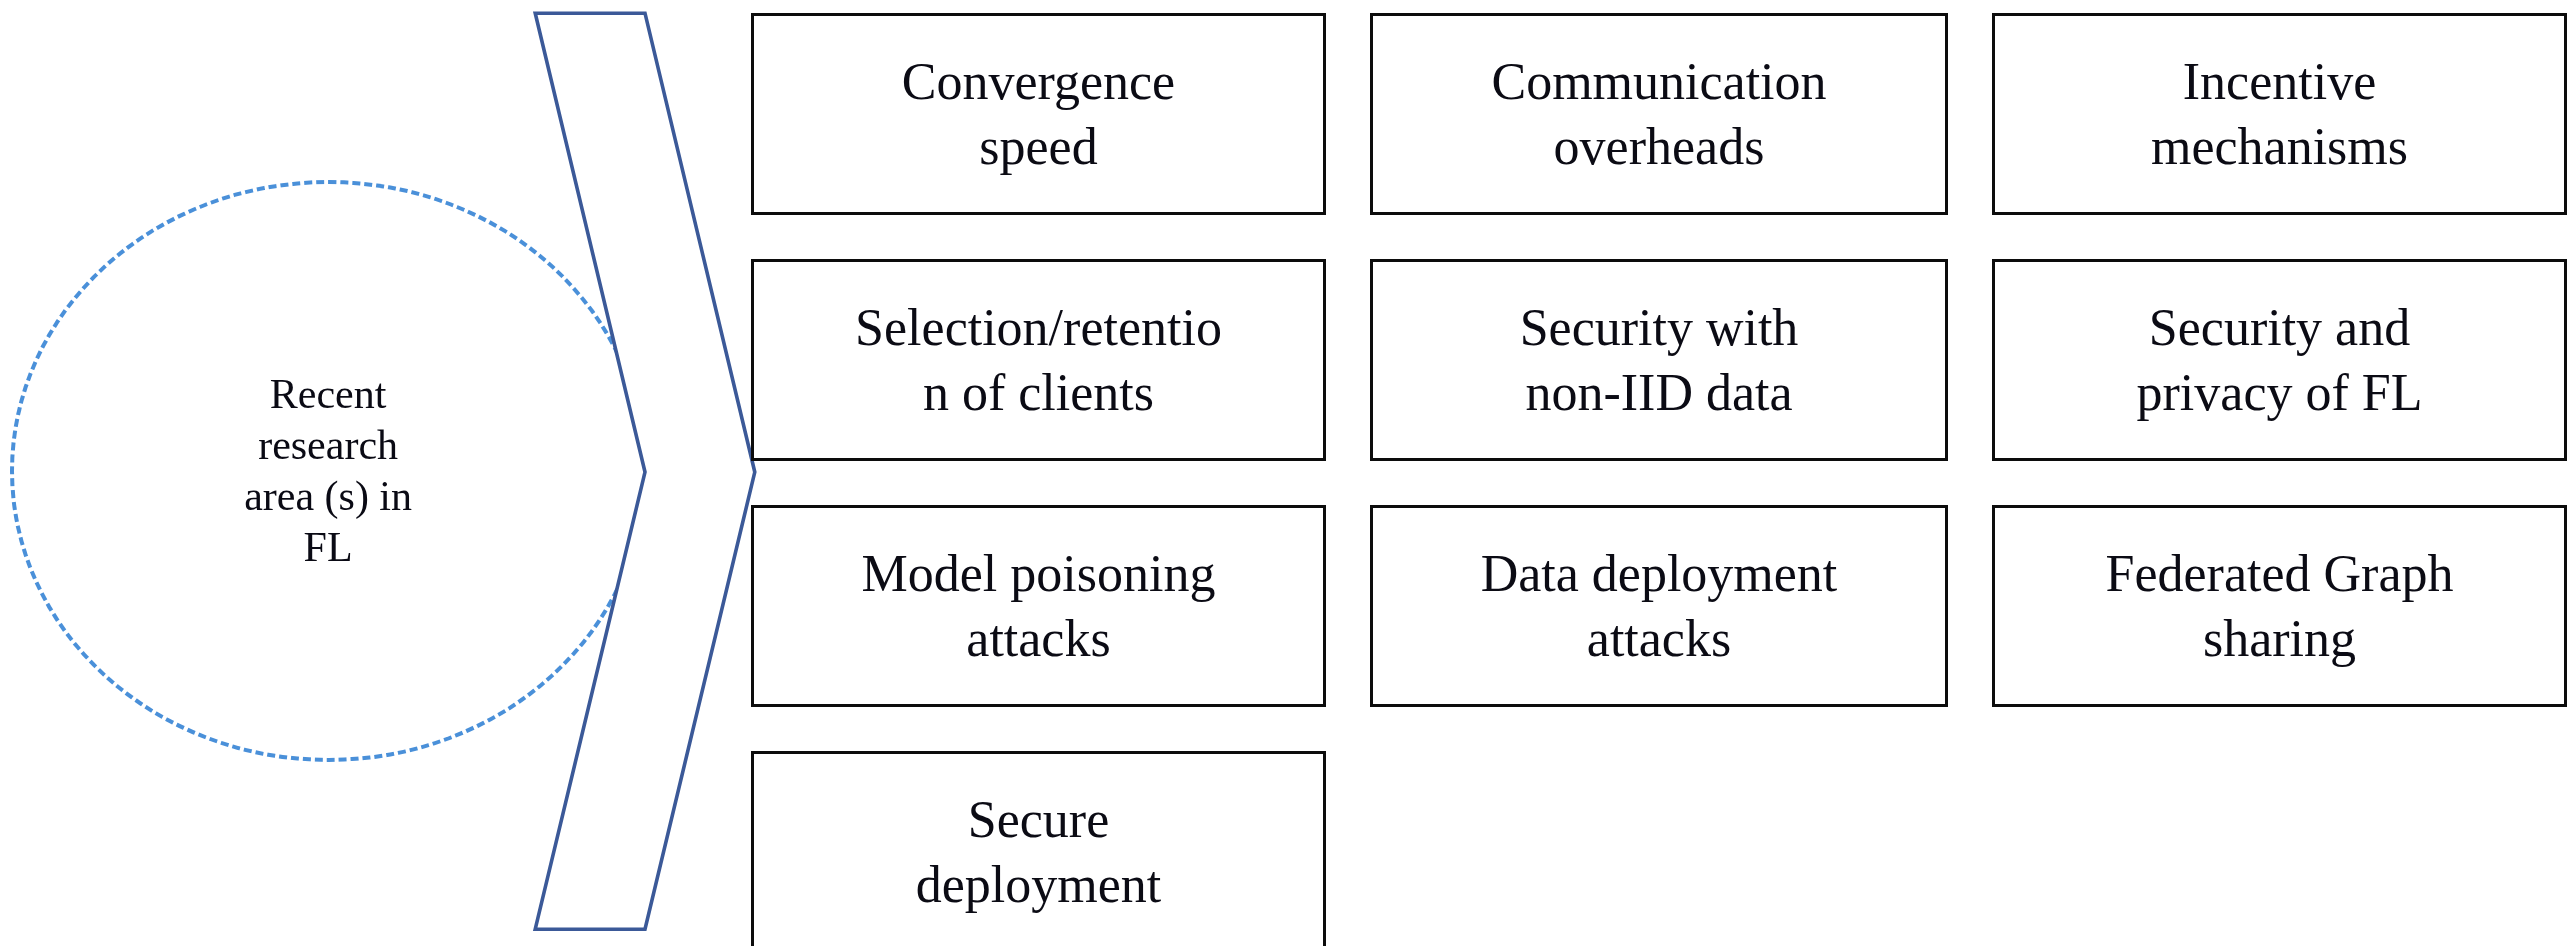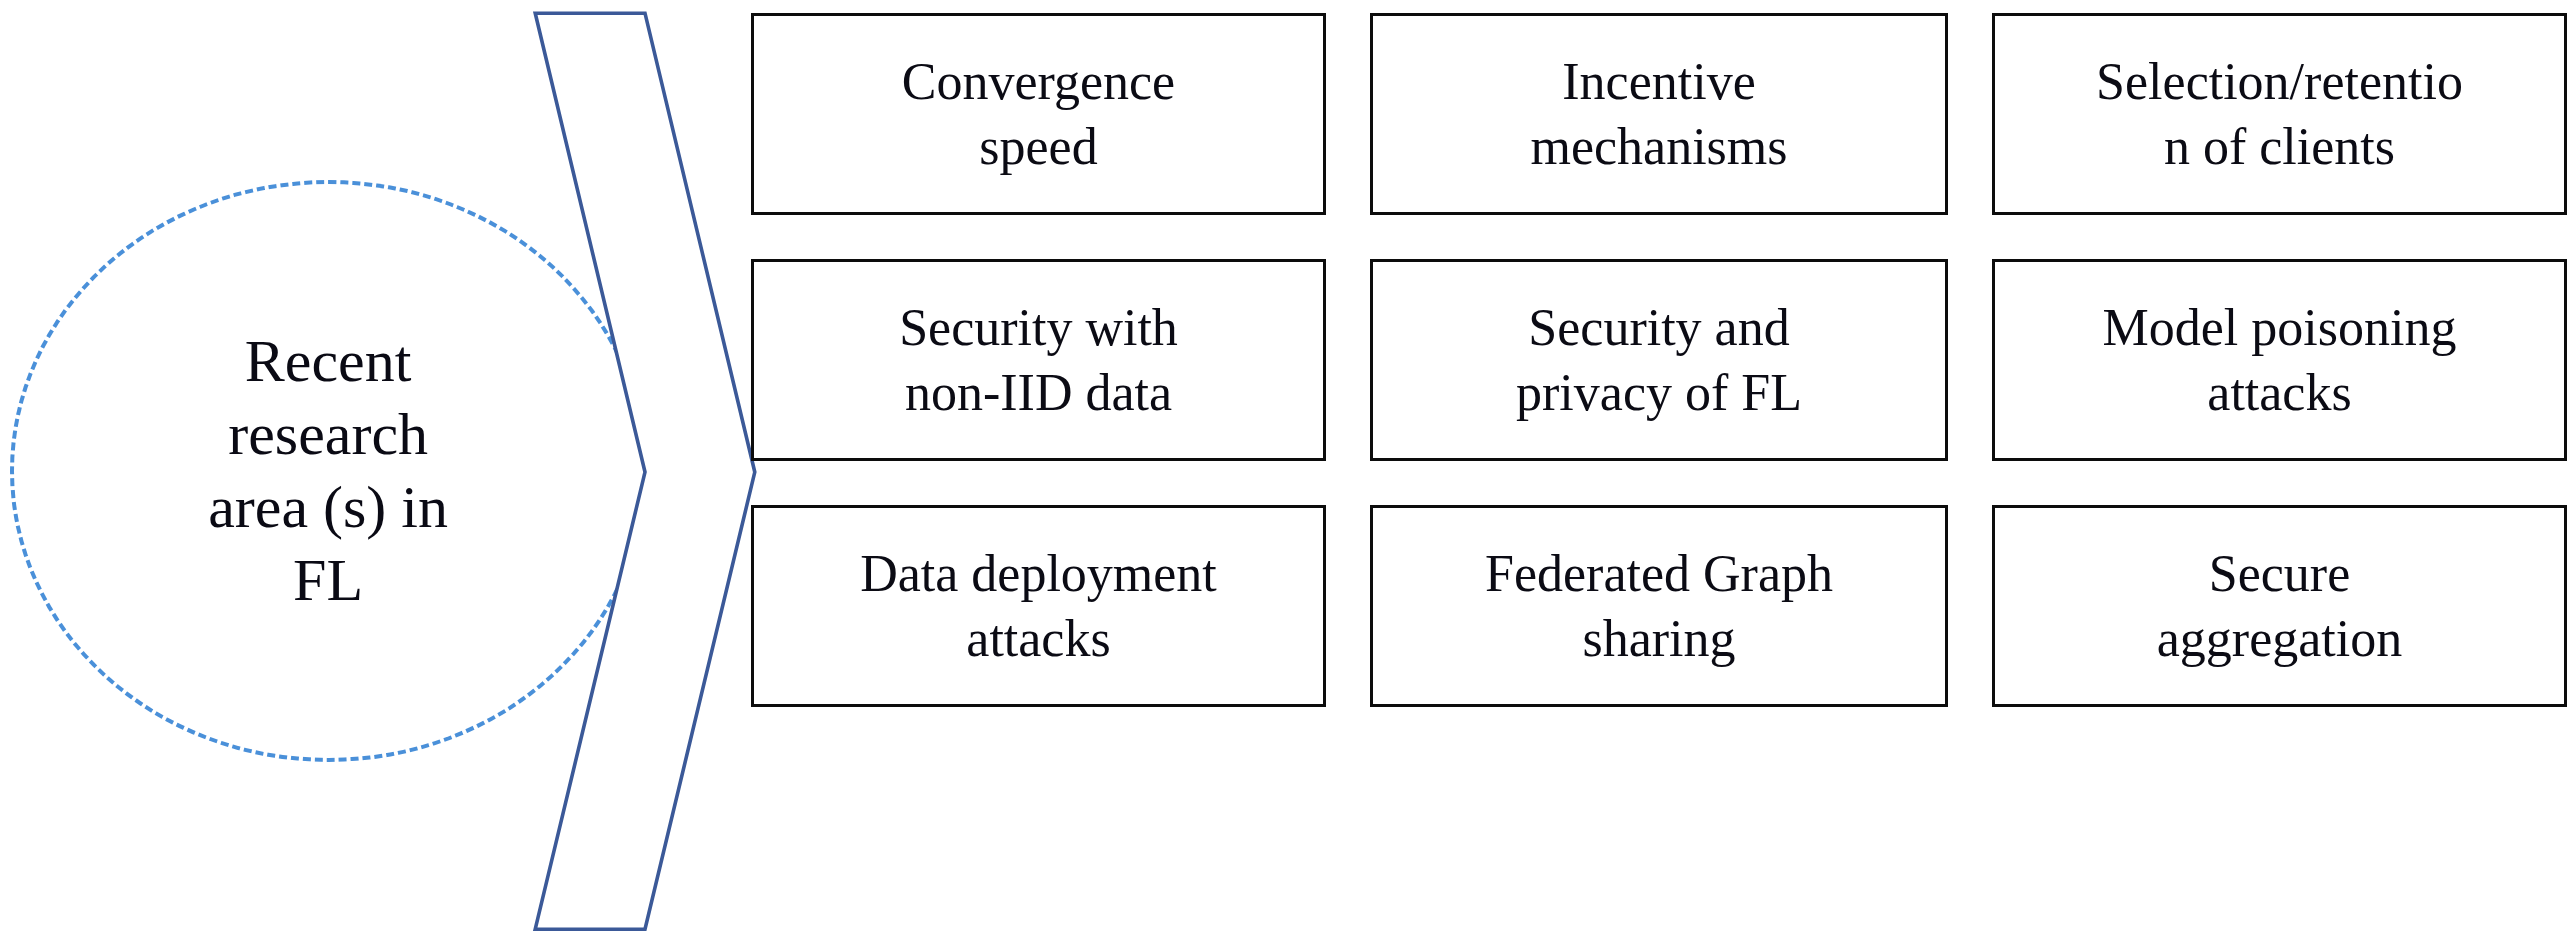--- a/index.html
+++ b/index.html
@@ -24,21 +24,21 @@
     width: 637px;
     height: 582px;
     border: 4.2px dashed #4a90d9;
     border-radius: 50%;
     box-sizing: border-box;
     display: flex;
     align-items: center;
     justify-content: center;
   }
   #circle-label {
-    font-size: 60px;
+    font-size: 42px;
     line-height: 1.22;
     color: #0a0a14;
     text-align: center;
     width: 384px;
     white-space: pre-line;
   }
 
   
   #chevron-connector {
     position: absolute;
@@ -96,20 +96,24 @@
     <polygon points="32,22 215,22 398,787 215,1549 32,1549 215,787" fill="#ffffff" stroke="#3b5998" stroke-width="6" stroke-linejoin="miter"></polygon>
   </svg>
 
   <div id="boxes-grid">
 
     <div class="topic-box">
       <span class="topic-label">Convergence
 speed</span>
     </div>
 
+    <div class="topic-box">
+      <span class="topic-label">Communication
+overheads</span>
+    </div>
 
     <div class="topic-box">
       <span class="topic-label">Incentive
 mechanisms</span>
     </div>
 
     <div class="topic-box">
       <span class="topic-label">Selection/retentio
 n of clients</span>
     </div>
@@ -136,18 +140,18 @@
     </div>
 
     <div class="topic-box">
       <span class="topic-label">Federated Graph
 sharing</span>
     </div>
 
 
     <div class="topic-box">
       <span class="topic-label">Secure
-aggregation</span>
+deployment</span>
     </div>
 
   </div>
 </div>
 
 
 </body></html>

